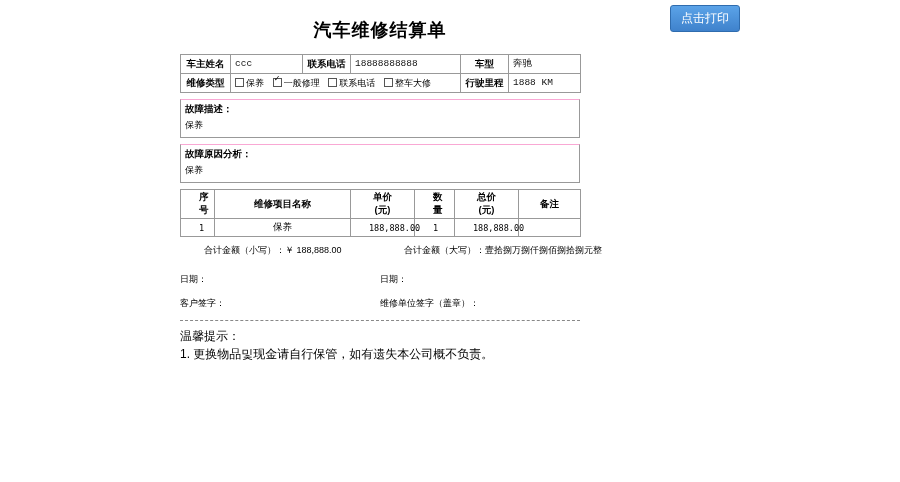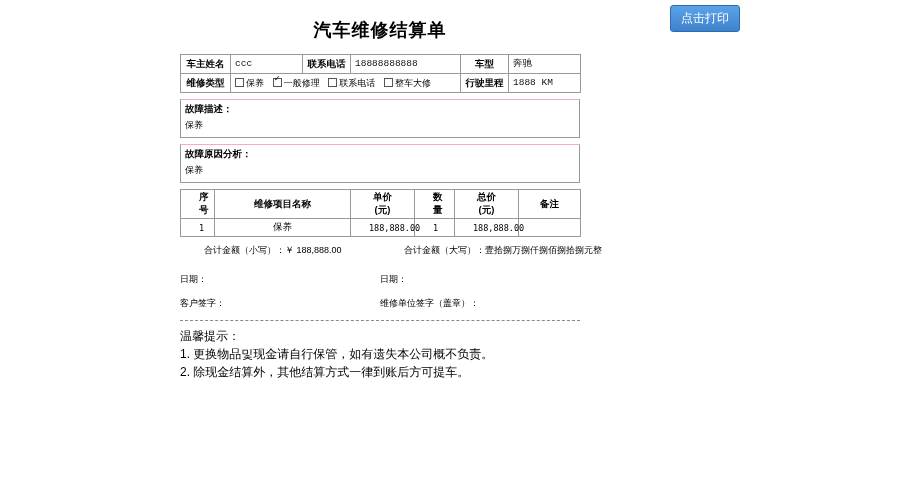--- a/index.html
+++ b/index.html
@@ -266,17 +266,16 @@
         <div>日期：</div>
         <div class="row2">维修单位签字（盖章）：</div>
       </div>
     </div>
 
     <div class="dashed"></div>
 
     <div class="notes">
       <div class="nt">温馨提示：</div>
       <div class="nt">1. 更换物品및现金请自行保管，如有遗失本公司概不负责。</div>
-      <div class="nt">2. 除现金结算外，其他结算方式一律到账后方可提车。</div>
     </div>
 
   </div>
 </div>
 
 </body></html>

